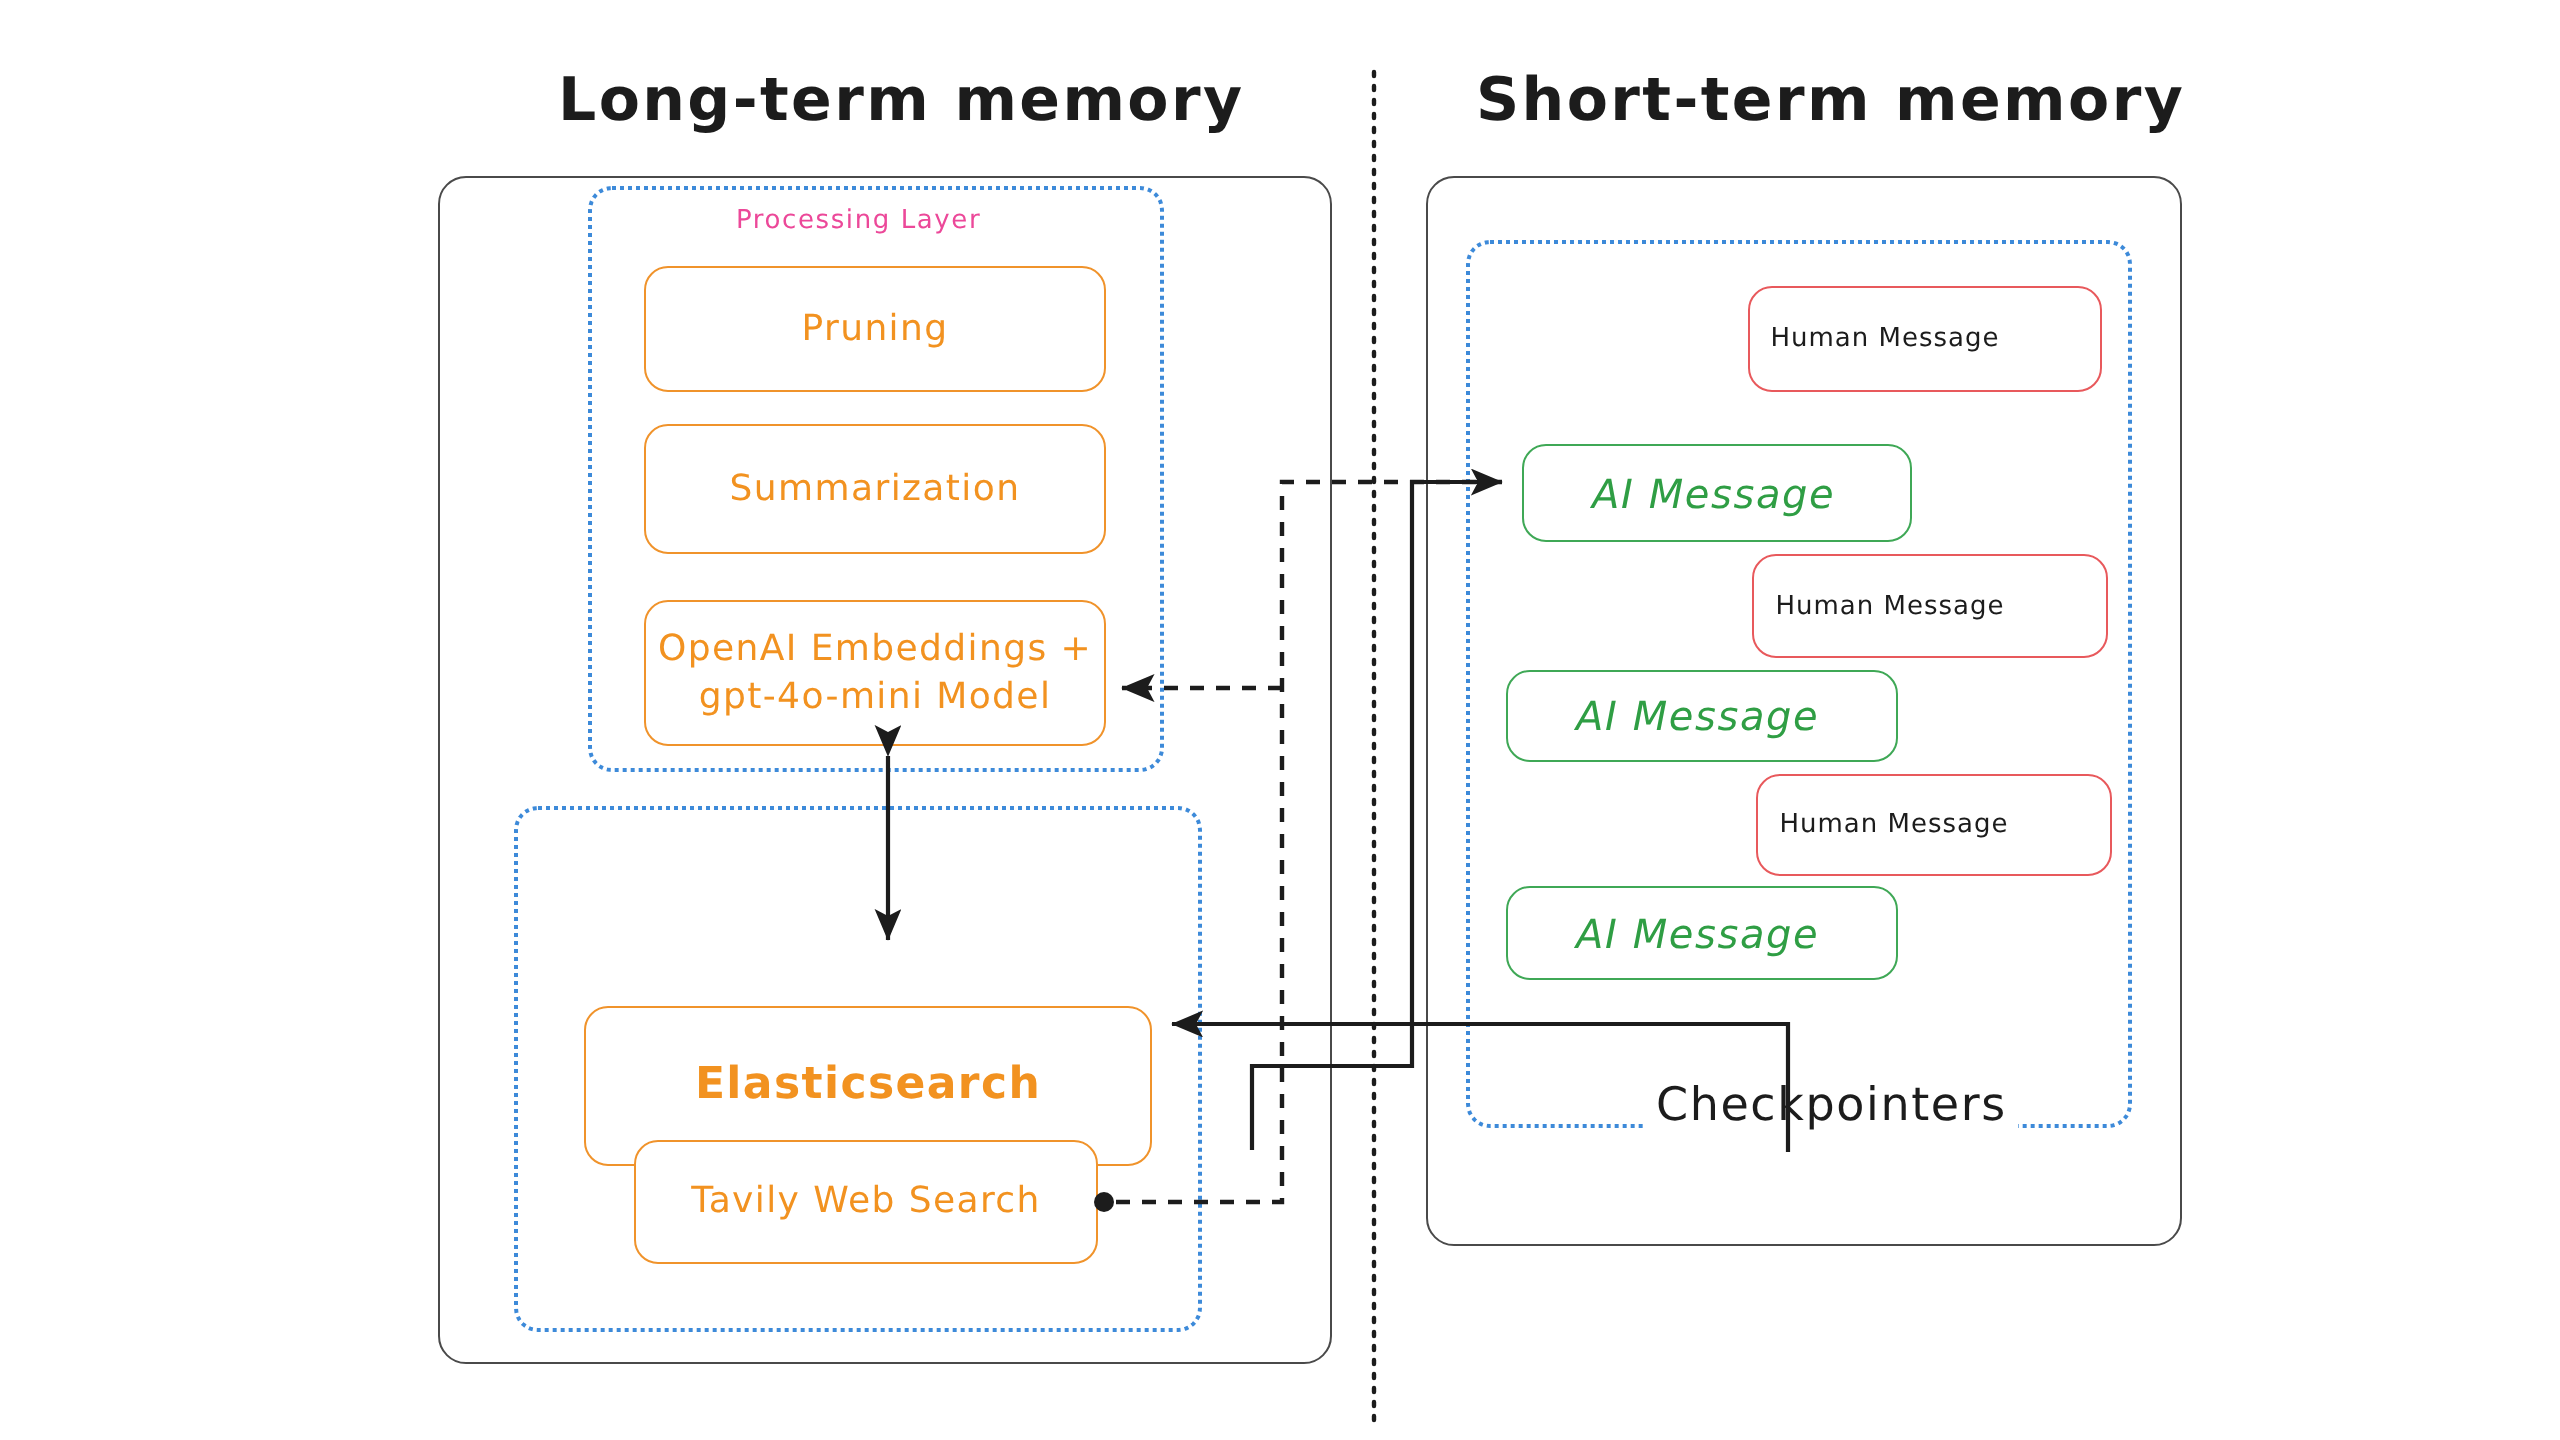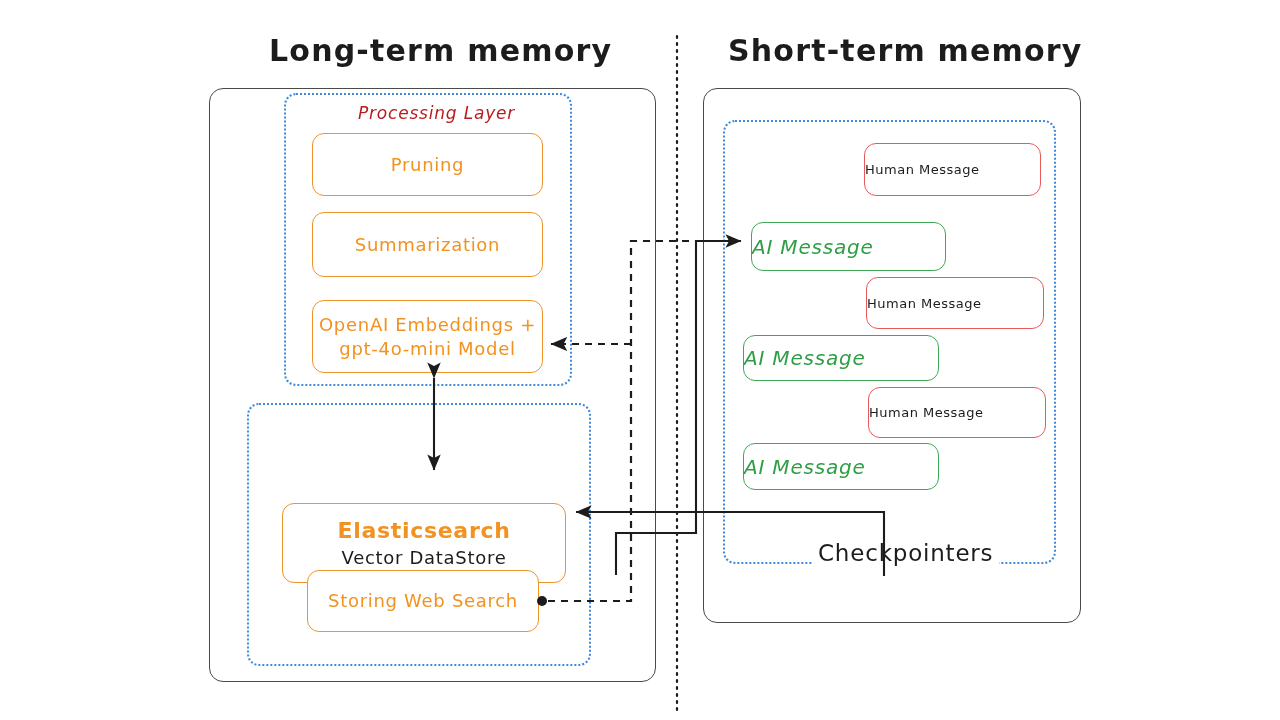--- a/index.html
+++ b/index.html
@@ -11,47 +11,46 @@
   body {
     width: 1280px;
     height: 720px;
     position: relative;
     overflow: hidden;
     font-family: "DejaVu Sans", sans-serif;
     color: #1e1e1e;
   }
   #stage {
     position: absolute;
-    left: 6px; top: 0;
+    left: 16px; top: 0;
     width: 1076px;
     height: 720px;
   }
 
   
   .hand {
     font-family: "DejaVu Sans", sans-serif;
     font-weight: 400;
     letter-spacing: 0.6px;
   }
   .panel-title {
     position: absolute;
     font-size: 30px;
     font-weight: 700;
     color: #1c1c1c;
     white-space: nowrap;
     letter-spacing: 1.2px;
   }
   .layer-title {
     position: absolute;
-    font-size: 17px;
-    color: #b91c1c;
+    font-size: 13px;
+    color: #ec4899;
     white-space: nowrap;
     letter-spacing: 0.8px;
     background: transparent;
-    font-style: italic;
   }
 
   
   .outer-panel {
     position: absolute;
     border: 1.6px solid #4a4a4a;
     border-radius: 14px;
     background: #ffffff;
     box-sizing: border-box;
   }
@@ -100,22 +99,22 @@
     color: #2f9e44;
     font-size: 20px;
     font-style: italic;
     letter-spacing: 0.8px;
   }
   .node-label-red-text {
     color: #1c1c1c;
     font-size: 13px;
     letter-spacing: 0.5px;
   }
-  .align-left-inset { align-items: flex-start; }
-  .align-right-inset { align-items: flex-start; padding-right: 40px; }
+  .align-left-inset { align-items: flex-start; padding-left: 34px; }
+  .align-right-inset { align-items: center; padding-right: 40px; }
 
   
   #wires {
     position: absolute;
     left: 0; top: 0;
     width: 1280px;
     height: 720px;
     pointer-events: none;
   }
   .checkpoint-label {
@@ -154,25 +153,24 @@
   <div class="node orange" style="left:306px; top:300px; width:231px; height:73px;">
     <span class="node-label-orange hand">OpenAI Embeddings +
 gpt-4o-mini Model</span>
   </div>
 
   <div class="dotted-group" style="left:241px; top:403px; width:344px; height:263px;"></div>
 
 
   <div class="node orange" style="left:276px; top:471px; width:284px; height:80px;margin-top:32px;">
     <span class="node-label-orange big hand">Elasticsearch</span>
-    <span class="node-label-dark hand">Vector DataStore</span>
   </div>
 
   <div class="node orange" style="left:301px; top:570px; width:232px; height:62px;">
-    <span class="node-label-orange hand">Storing Web Search</span>
+    <span class="node-label-orange hand">Tavily Web Search</span>
   </div>
 
   <div class="outer-panel" style="left:697px; top:88px; width:378px; height:535px;"></div>
 
   <div class="dotted-group" style="left:717px; top:120px; width:333px; height:444px;"></div>
 
   <div class="node red align-right-inset" style="left:858px; top:143px; width:177px; height:53px;">
     <span class="node-label-red-text hand">Human Message</span>
   </div>
 

